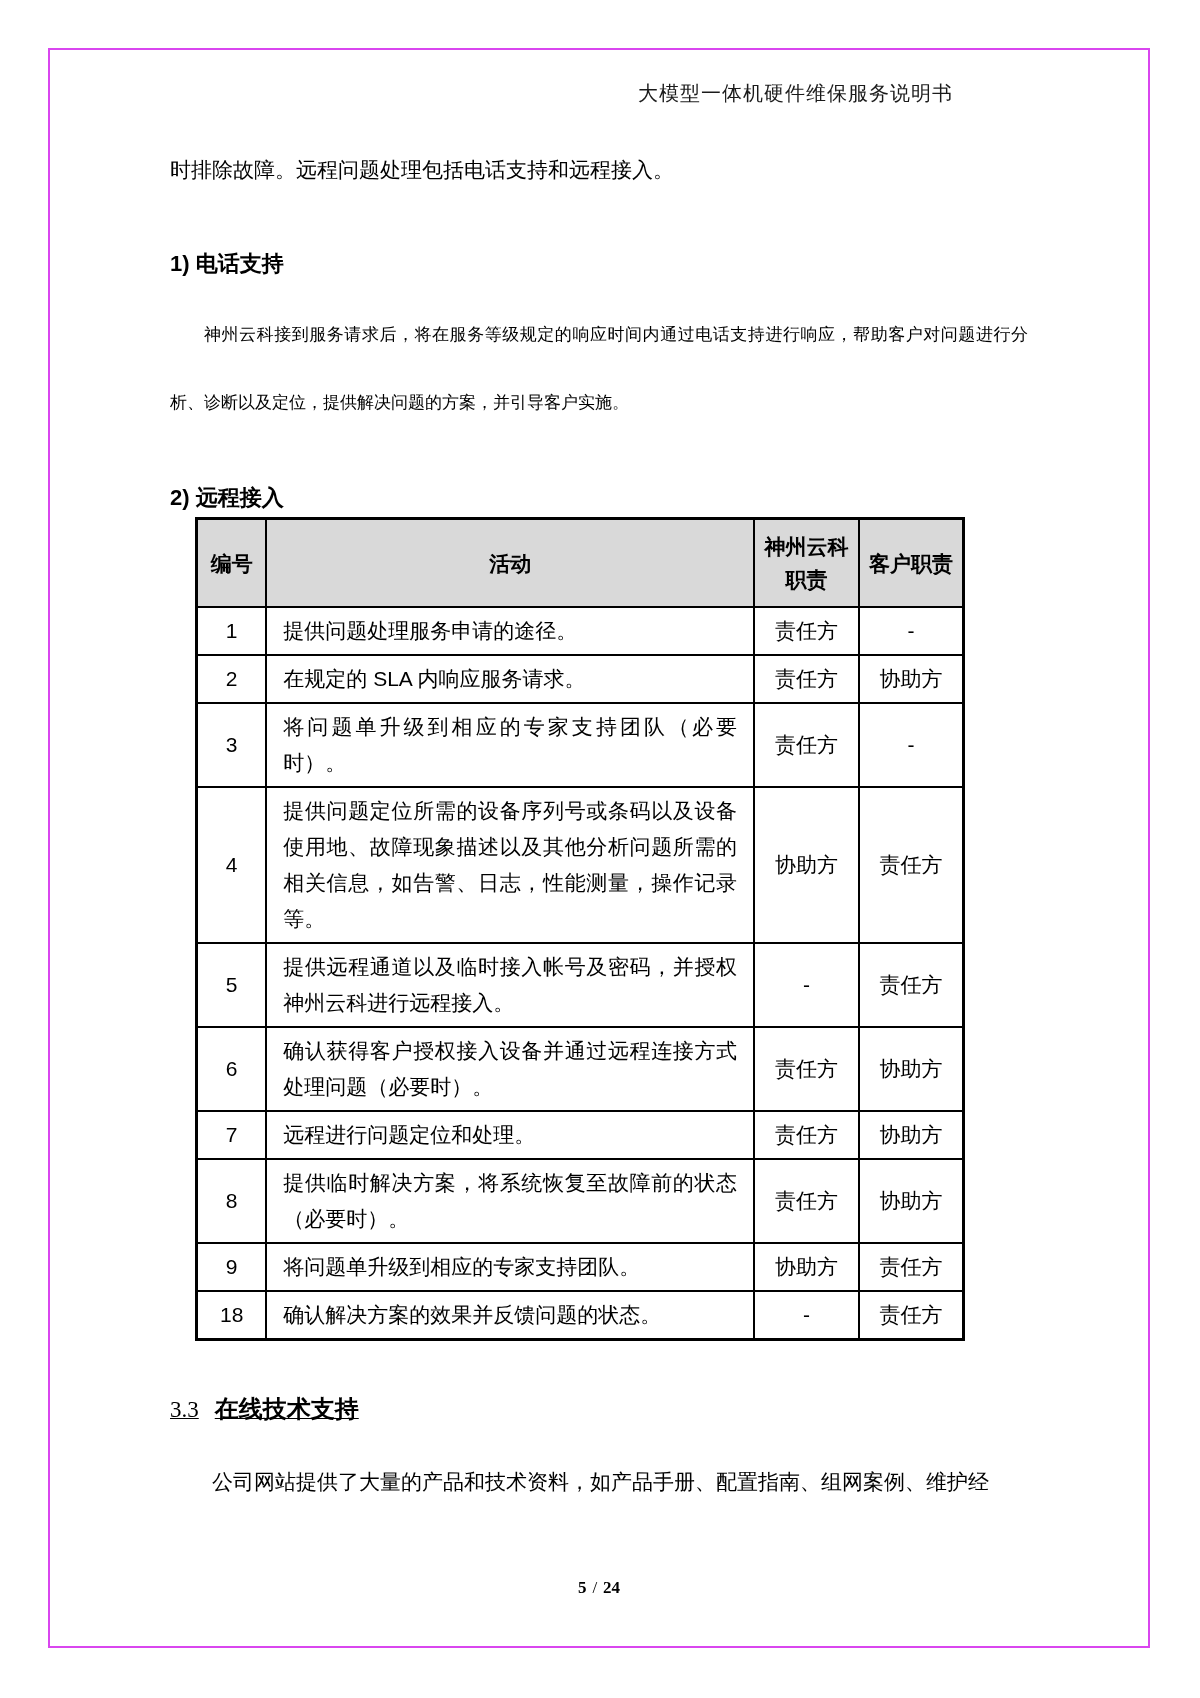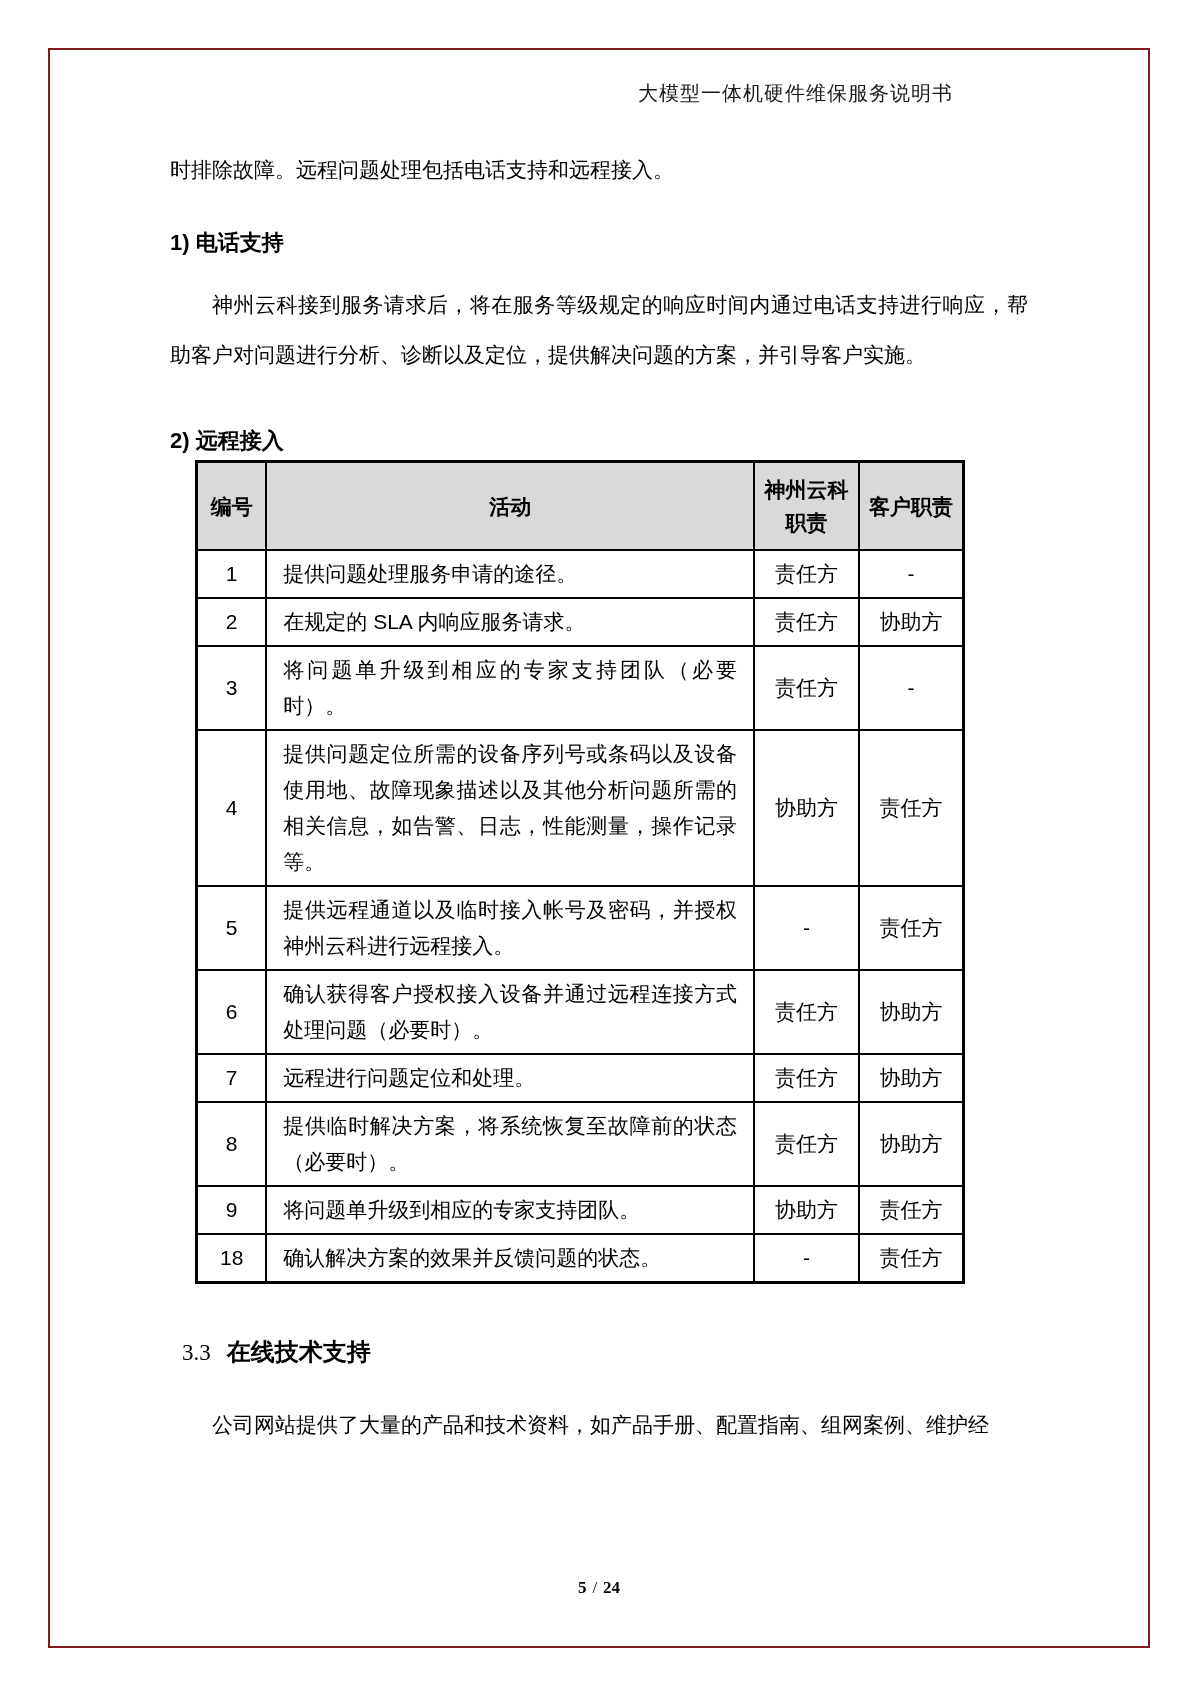--- a/index.html
+++ b/index.html
@@ -9,48 +9,48 @@
     width:1200px; height:1698px;
     background:#ffffff;
     font-family:"Liberation Sans", sans-serif;
     color:#000000;
     overflow:hidden;
   }
   .frame {
     position:absolute;
     left:48px; top:48px;
     width:1102px; height:1600px;
-    border:2px solid #7f1d1d;
+    border:2px solid #d946ef;
   }
   .doc-header {
     margin-top:30px;
     padding-right:195px;
     text-align:right;
     font-family:"Liberation Serif", serif;
     font-size:20px;
     color:#1a1a1a;
     letter-spacing:1px;
   }
   .content { padding:0 120px; }
   .lead {
     margin-top:36px;
     font-size:21px;
     line-height:54px;
     text-align:justify;
   }
   .subheading {
-    margin-top:31px;
+    margin-top:52px;
     font-size:22px;
     font-weight:bold;
   }
   .subheading.second { margin-top:46px; }
   .para {
     margin-top:22px;
-    font-size:21px;
-    line-height:50px;
+    font-size:17px;
+    line-height:68px;
     text-align:justify;
     text-indent:2em;
   }
   .table-intro {
     margin-top:16px;
     font-size:21px;
     line-height:54px;
     text-indent:2em;
   }
   table.resp {
@@ -78,21 +78,21 @@
     line-height:36px;
     background:#ffffff;
   }
   td.col-id, td.col-role { text-align:center; padding:5px 4px; }
   td.col-activity { text-align:justify; }
   .col-w-id { width:9.1%; }
   .col-w-activity { width:63.6%; }
   .col-w-role { width:13.65%; }
   .section-heading {
     margin-top:52px;
-    margin-left:12px;
+    text-decoration:underline;
   }
   .section-number {
     font-family:"Liberation Serif", serif;
     font-size:23px;
   }
   .section-title {
     font-size:24px;
     font-weight:bold;
     margin-left:16px;
   }

